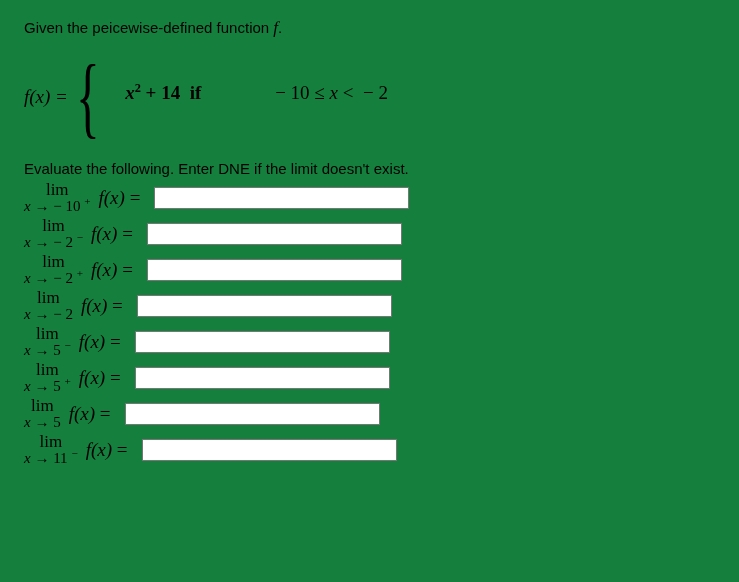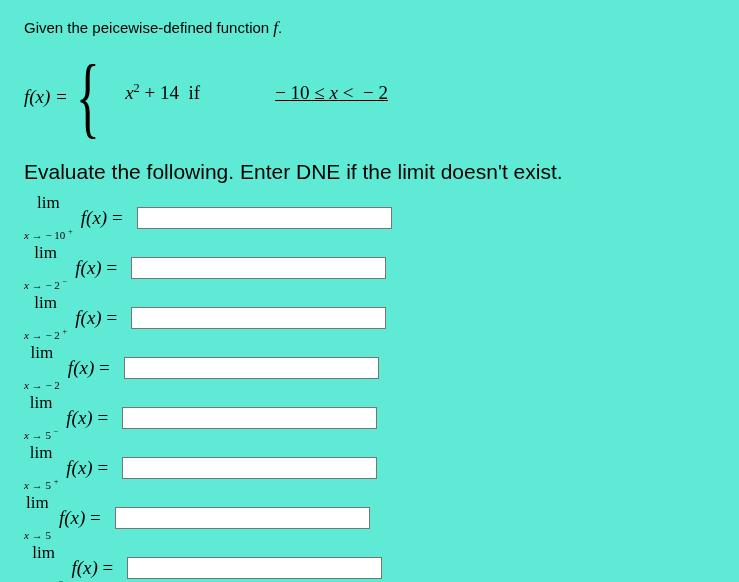--- a/index.html
+++ b/index.html
@@ -7,21 +7,21 @@
     margin: 0;
     padding: 0;
     font-family: Arial, Helvetica, sans-serif;
     background: #fff;
   }
   .page {
     width: 739px;
     height: 582px;
     padding: 18px 24px;
     position: relative;
-    background: #5eead4;
+    background: #15803d;
   }
   .intro {
     font-size: 15px;
     margin-bottom: 14px;
   }
   .intro .fvar { font-style: italic; font-family: 'Times New Roman', serif; font-size: 17px; }
 
   .piecewise-row {
     display: flex;
     align-items: center;
@@ -45,49 +45,49 @@
   }
   .pieces {
     display: flex;
     flex-direction: column;
     gap: 8px;
   }
   .piece-line {
     display: flex;
     align-items: center;
   }
-  .expr-col { width: 150px; }
-  .cond-col { width: 190px; text-decoration: underline; }
+  .expr-col { width: 150px; font-weight: bold; }
+  .cond-col { width: 190px; }
   .x { font-style: italic; }
   .sup { font-size: 0.65em; vertical-align: super; }
 
   .instruct {
-    font-size: 21px;
-    margin-bottom: 10px;
+    font-size: 15px;
+    margin-bottom: 4px;
   }
 
   .limit-row {
     display: flex;
     align-items: center;
     margin-bottom: 3px;
     font-family: 'Times New Roman', serif;
   }
   .lim-block {
     display: inline-flex;
     flex-direction: column;
     align-items: center;
     line-height: 1;
     margin-right: 8px;
   }
   .lim-top {
     font-size: 17px;
   }
   .lim-sub {
-    font-size: 11px;
-    margin-top: 19px;
+    font-size: 15px;
+    margin-top: 1px;
     white-space: nowrap;
     font-family: Liberation Serif, serif;
   }
   .fx-part {
     font-size: 19px;
     font-style: italic;
     margin-right: 6px;
     white-space: nowrap;
   }
   .eq-sign {

